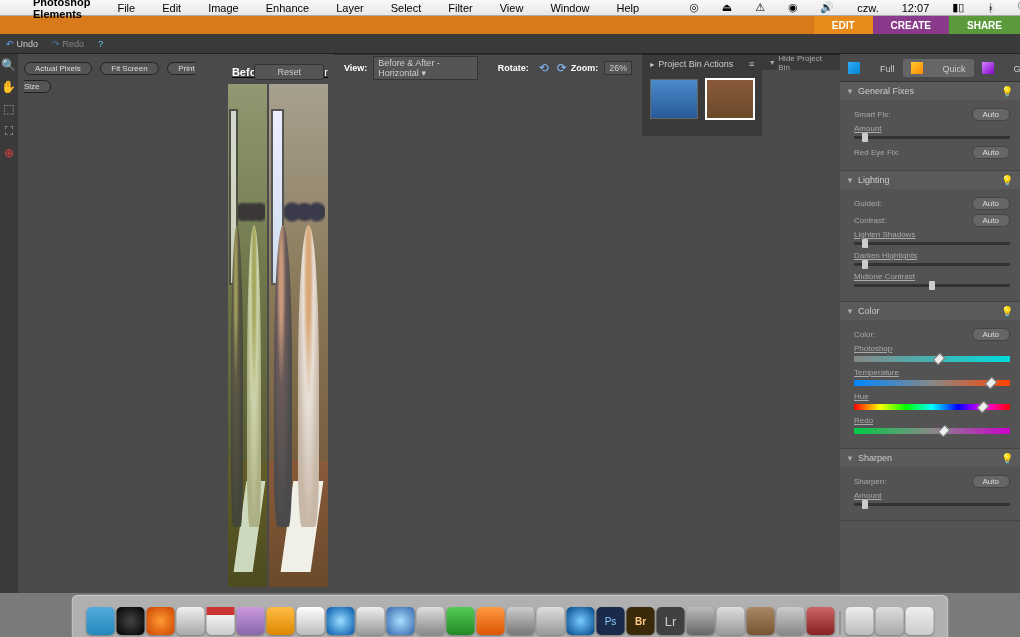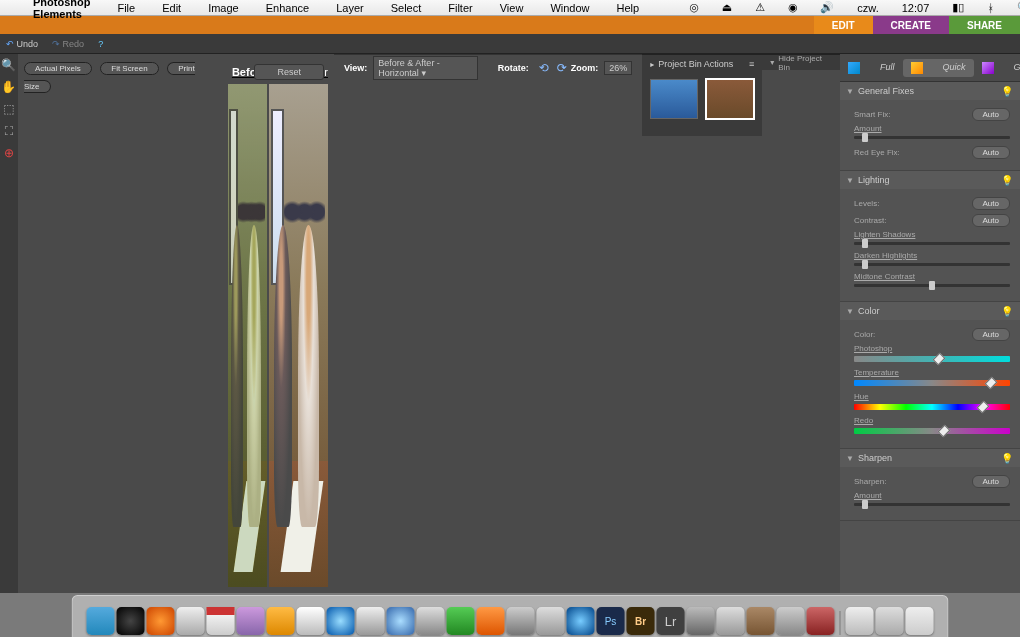--- a/index.html
+++ b/index.html
@@ -74,21 +74,21 @@
 .thumb-img1 { background: linear-gradient(#4a8aca, #2a5a9a); }
 .thumb-img2 { background: linear-gradient(#8a5a3a, #6a4a2a); }
 
 
 .status-footer { height: 16px; background: #3a3a3a; display: flex; align-items: center; padding: 0 8px; font-size: 8px; color: #aaa; border-top: 1px solid #222; }
 .status-footer .arrow { margin-right: 4px; }
 
 
 .right-panel { width: 180px; background: #535353; display: flex; flex-direction: column; font-size: 9px; color: #ccc; }
 .mode-tabs { height: 28px; display: flex; align-items: center; justify-content: space-around; background: #4a4a4a; border-bottom: 1px solid #333; }
-.mode-tab { display: flex; align-items: flex-start; gap: 20px; padding: 3px 8px; cursor: pointer; border-radius: 3px; font-style: italic; }
+.mode-tab { display: flex; align-items: flex-end; gap: 20px; padding: 3px 8px; cursor: pointer; border-radius: 3px; }
 .mode-tab.active { background: #666; }
 .mode-tab-icon { width: 12px; height: 12px; display: inline-block; }
 .icon-full { background: linear-gradient(135deg, #3af, #08c); }
 .icon-quick { background: linear-gradient(135deg, #fc3, #f80); }
 .icon-guided { background: linear-gradient(135deg, #c8f, #80c); }
 
 .panel-section { border-bottom: 1px solid #444; }
 .panel-header { height: 18px; display: flex; align-items: center; padding: 0 6px; background: #5a5a5a; cursor: pointer; }
 .panel-header .tri { font-size: 8px; margin-right: 4px; color: #aaa; }
 .panel-header .bulb { margin-left: auto; color: #fc6; font-size: 10px; }
@@ -281,21 +281,21 @@
     </div>
 
     <div class="panel-section">
       <div class="panel-header">
           <span class="tri">▼</span>
           <span>Lighting</span>
           <span class="bulb">💡</span>
         </div>
       <div class="panel-body">
         <div class="control-row">
-            <span class="label">Levels:</span>
+            <span class="label">Guided:</span>
             <button class="auto-btn">Auto</button>
           </div>
         <div class="control-row">
             <span class="label">Contrast:</span>
             <button class="auto-btn">Auto</button>
           </div>
         <div class="slider-row">
             <span class="label">Lighten Shadows</span>
             <div class="slider-track">
               <div class="slider-thumb" style="left:5%"></div>

